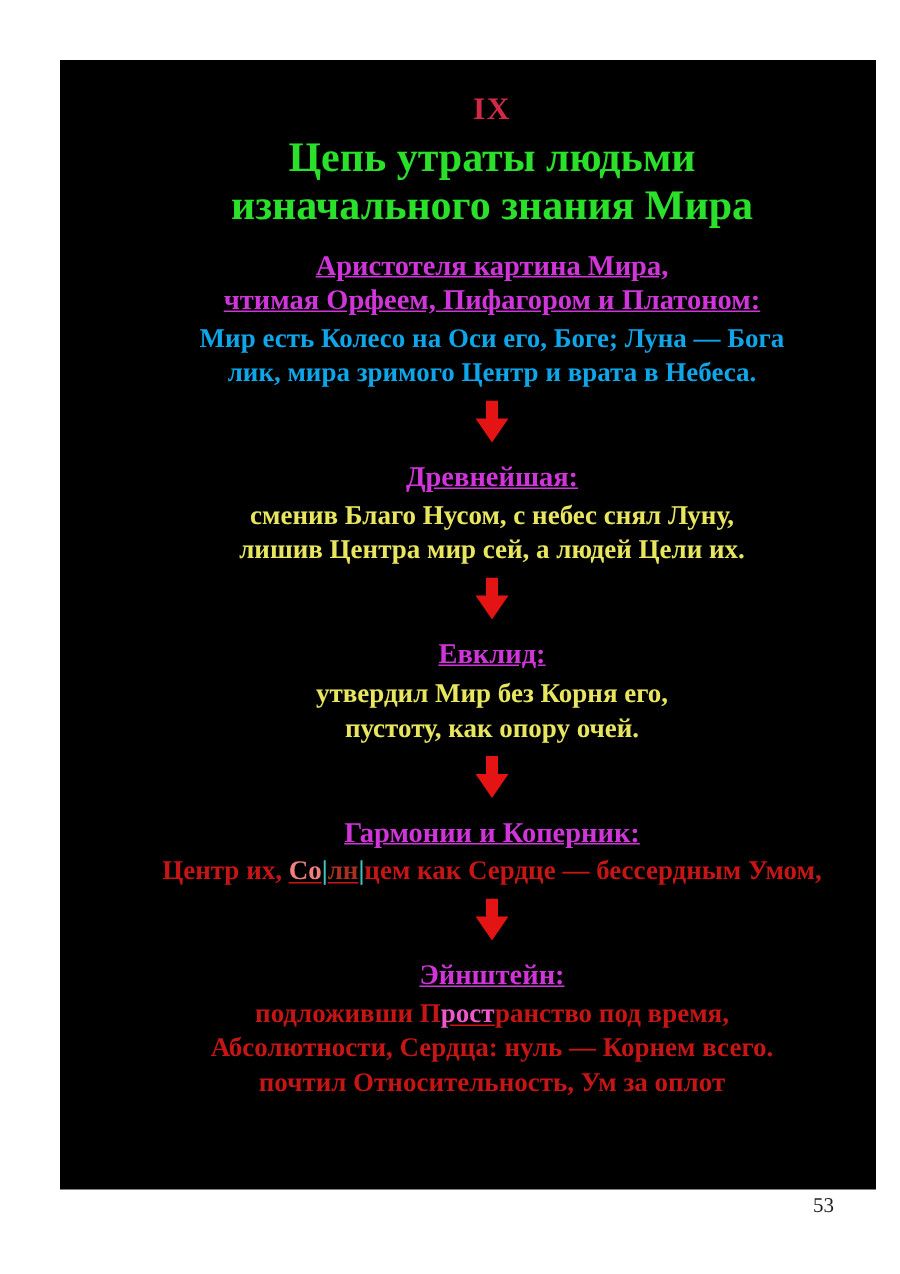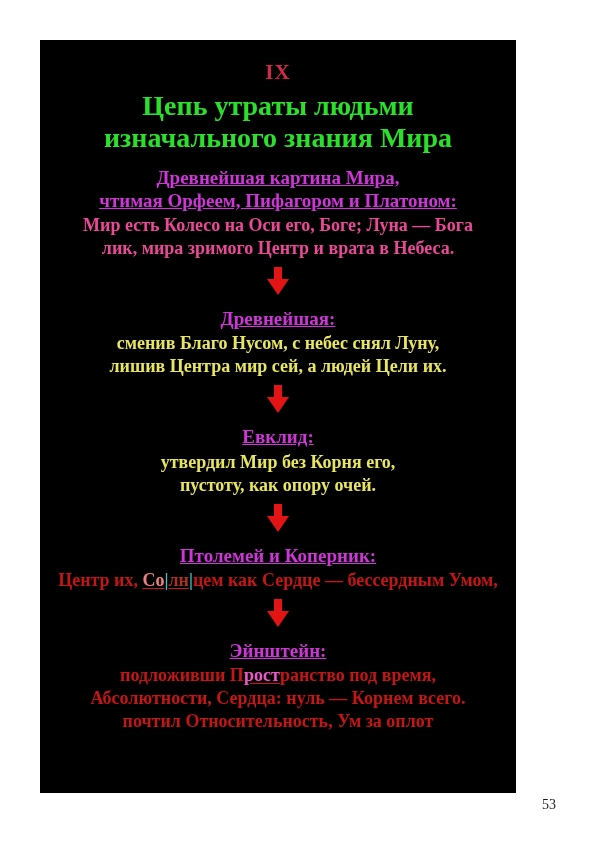--- a/index.html
+++ b/index.html
@@ -1,22 +1,22 @@
 <!DOCTYPE html>
 <html><head>
 <meta charset="utf-8">
 <style>
   html,body{margin:0;padding:0;}
   body{
     width:600px;height:849px;background:#ffffff;position:relative;
     font-family:"Liberation Serif","DejaVu Serif",serif;font-weight:bold;
   }
   .board{
-    position:absolute;left:40px;top:40px;width:476px;height:753px;
-    background:#000;text-align:center;overflow:hidden;
+    position:absolute;left:40px;top:40px;width:512px;height:753px;
+    background:#000;text-align:center;overflow:hidden;padding-left:32px;
   }
   .numeral{margin-top:20px;font-size:21px;letter-spacing:1px;}
   .title{font-size:28px;line-height:1.14;margin:5px 0 2px;font-weight:bold;}
   .heading{
     font-size:19px;line-height:1.22;text-decoration:underline;
     margin:12px 0 2px;
   }
   .body{font-size:18px;}
   .body .line{line-height:23px;}
   .arrow{margin:7px 0 0;line-height:0;}
@@ -26,22 +26,22 @@
   }
   span[data-u="1"]{text-underline-offset:2px;}
 </style>
 </head>
 <body>
 
 <div class="board">
   <div class="numeral" style="color: rgb(210, 42, 70);">IX</div>
   <h1 class="title" style="color: rgb(43, 224, 43);"><span>Цепь утраты людьми</span><br><span>изначального знания Мира</span></h1>
   <div id="sections">
-      <div class="heading" style="color: rgb(207, 53, 216);"><span>Древнейшая картина Мира,</span><br><span>чтимая Орфеем, Пифагором и Платоном:</span></div>
-      <div class="body" style="color: #ec4899;">
+      <div class="heading" style="color: rgb(207, 53, 216);"><span>Аристотеля картина Мира,</span><br><span>чтимая Орфеем, Пифагором и Платоном:</span></div>
+      <div class="body" style="color: #0ea5e9;">
         <div class="line"><span>Мир есть Колесо на Оси его, Боге; Луна — Бога</span></div>
         <div class="line"><span>лик, мира зримого Центр и врата в Небеса.</span></div>
       </div>
       <div class="arrow"><svg width="22" height="28" viewBox="0 0 22 28" xmlns="http://www.w3.org/2000/svg">
           <path d="M7 0 h8 v12 h7 L11 28 0 12 h7 z" fill="#e41414"></path>
         </svg></div>
       <div class="heading" style="color: rgb(207, 53, 216);"><span>Древнейшая:</span></div>
       <div class="body" style="color: rgb(232, 229, 95);">
         <div class="line"><span>сменив Благо Нусом, с небес снял Луну,</span></div>
         <div class="line"><span>лишив Центра мир сей, а людей Цели их.</span></div>
@@ -50,21 +50,21 @@
           <path d="M7 0 h8 v12 h7 L11 28 0 12 h7 z" fill="#e41414"></path>
         </svg></div>
       <div class="heading" style="color: rgb(207, 53, 216);"><span>Евклид:</span></div>
       <div class="body" style="color: rgb(232, 229, 95);">
         <div class="line"><span>утвердил Мир без Корня его,</span></div>
         <div class="line"><span>пустоту, как опору очей.</span></div>
       </div>
       <div class="arrow"><svg width="22" height="28" viewBox="0 0 22 28" xmlns="http://www.w3.org/2000/svg">
           <path d="M7 0 h8 v12 h7 L11 28 0 12 h7 z" fill="#e41414"></path>
         </svg></div>
-      <div class="heading" style="color: rgb(207, 53, 216);"><span>Птолемей и Коперник:</span></div>
+      <div class="heading" style="color: rgb(207, 53, 216);"><span>Гармонии и Коперник:</span></div>
       <div class="body" style="color: rgb(197, 21, 21);">
         <div class="line"><span>Центр их, </span><span data-u="1" style="color: rgb(240, 128, 128); text-decoration: underline rgb(208, 20, 20);">Со</span><span style="color: rgb(63, 198, 198);">|</span><span data-u="1" style="color: rgb(168, 50, 34); text-decoration: underline rgb(208, 20, 20);">лн</span><span style="color: rgb(63, 198, 198);">|</span><span>цем как Сердце — бессердным Умом,</span></div>
       </div>
       <div class="arrow"><svg width="22" height="28" viewBox="0 0 22 28" xmlns="http://www.w3.org/2000/svg">
           <path d="M7 0 h8 v12 h7 L11 28 0 12 h7 z" fill="#e41414"></path>
         </svg></div>
       <div class="heading" style="color: rgb(207, 53, 216);"><span>Эйнштейн:</span></div>
       <div class="body" style="color: rgb(197, 21, 21);">
         <div class="line"><span>подложивши П</span><span data-u="1" style="color: rgb(238, 88, 200); text-decoration: underline rgb(208, 20, 20);">рост</span><span>ранство под время,</span></div>
         <div class="line"><span>Абсолютности, Сердца: нуль — Корнем всего.</span></div>

